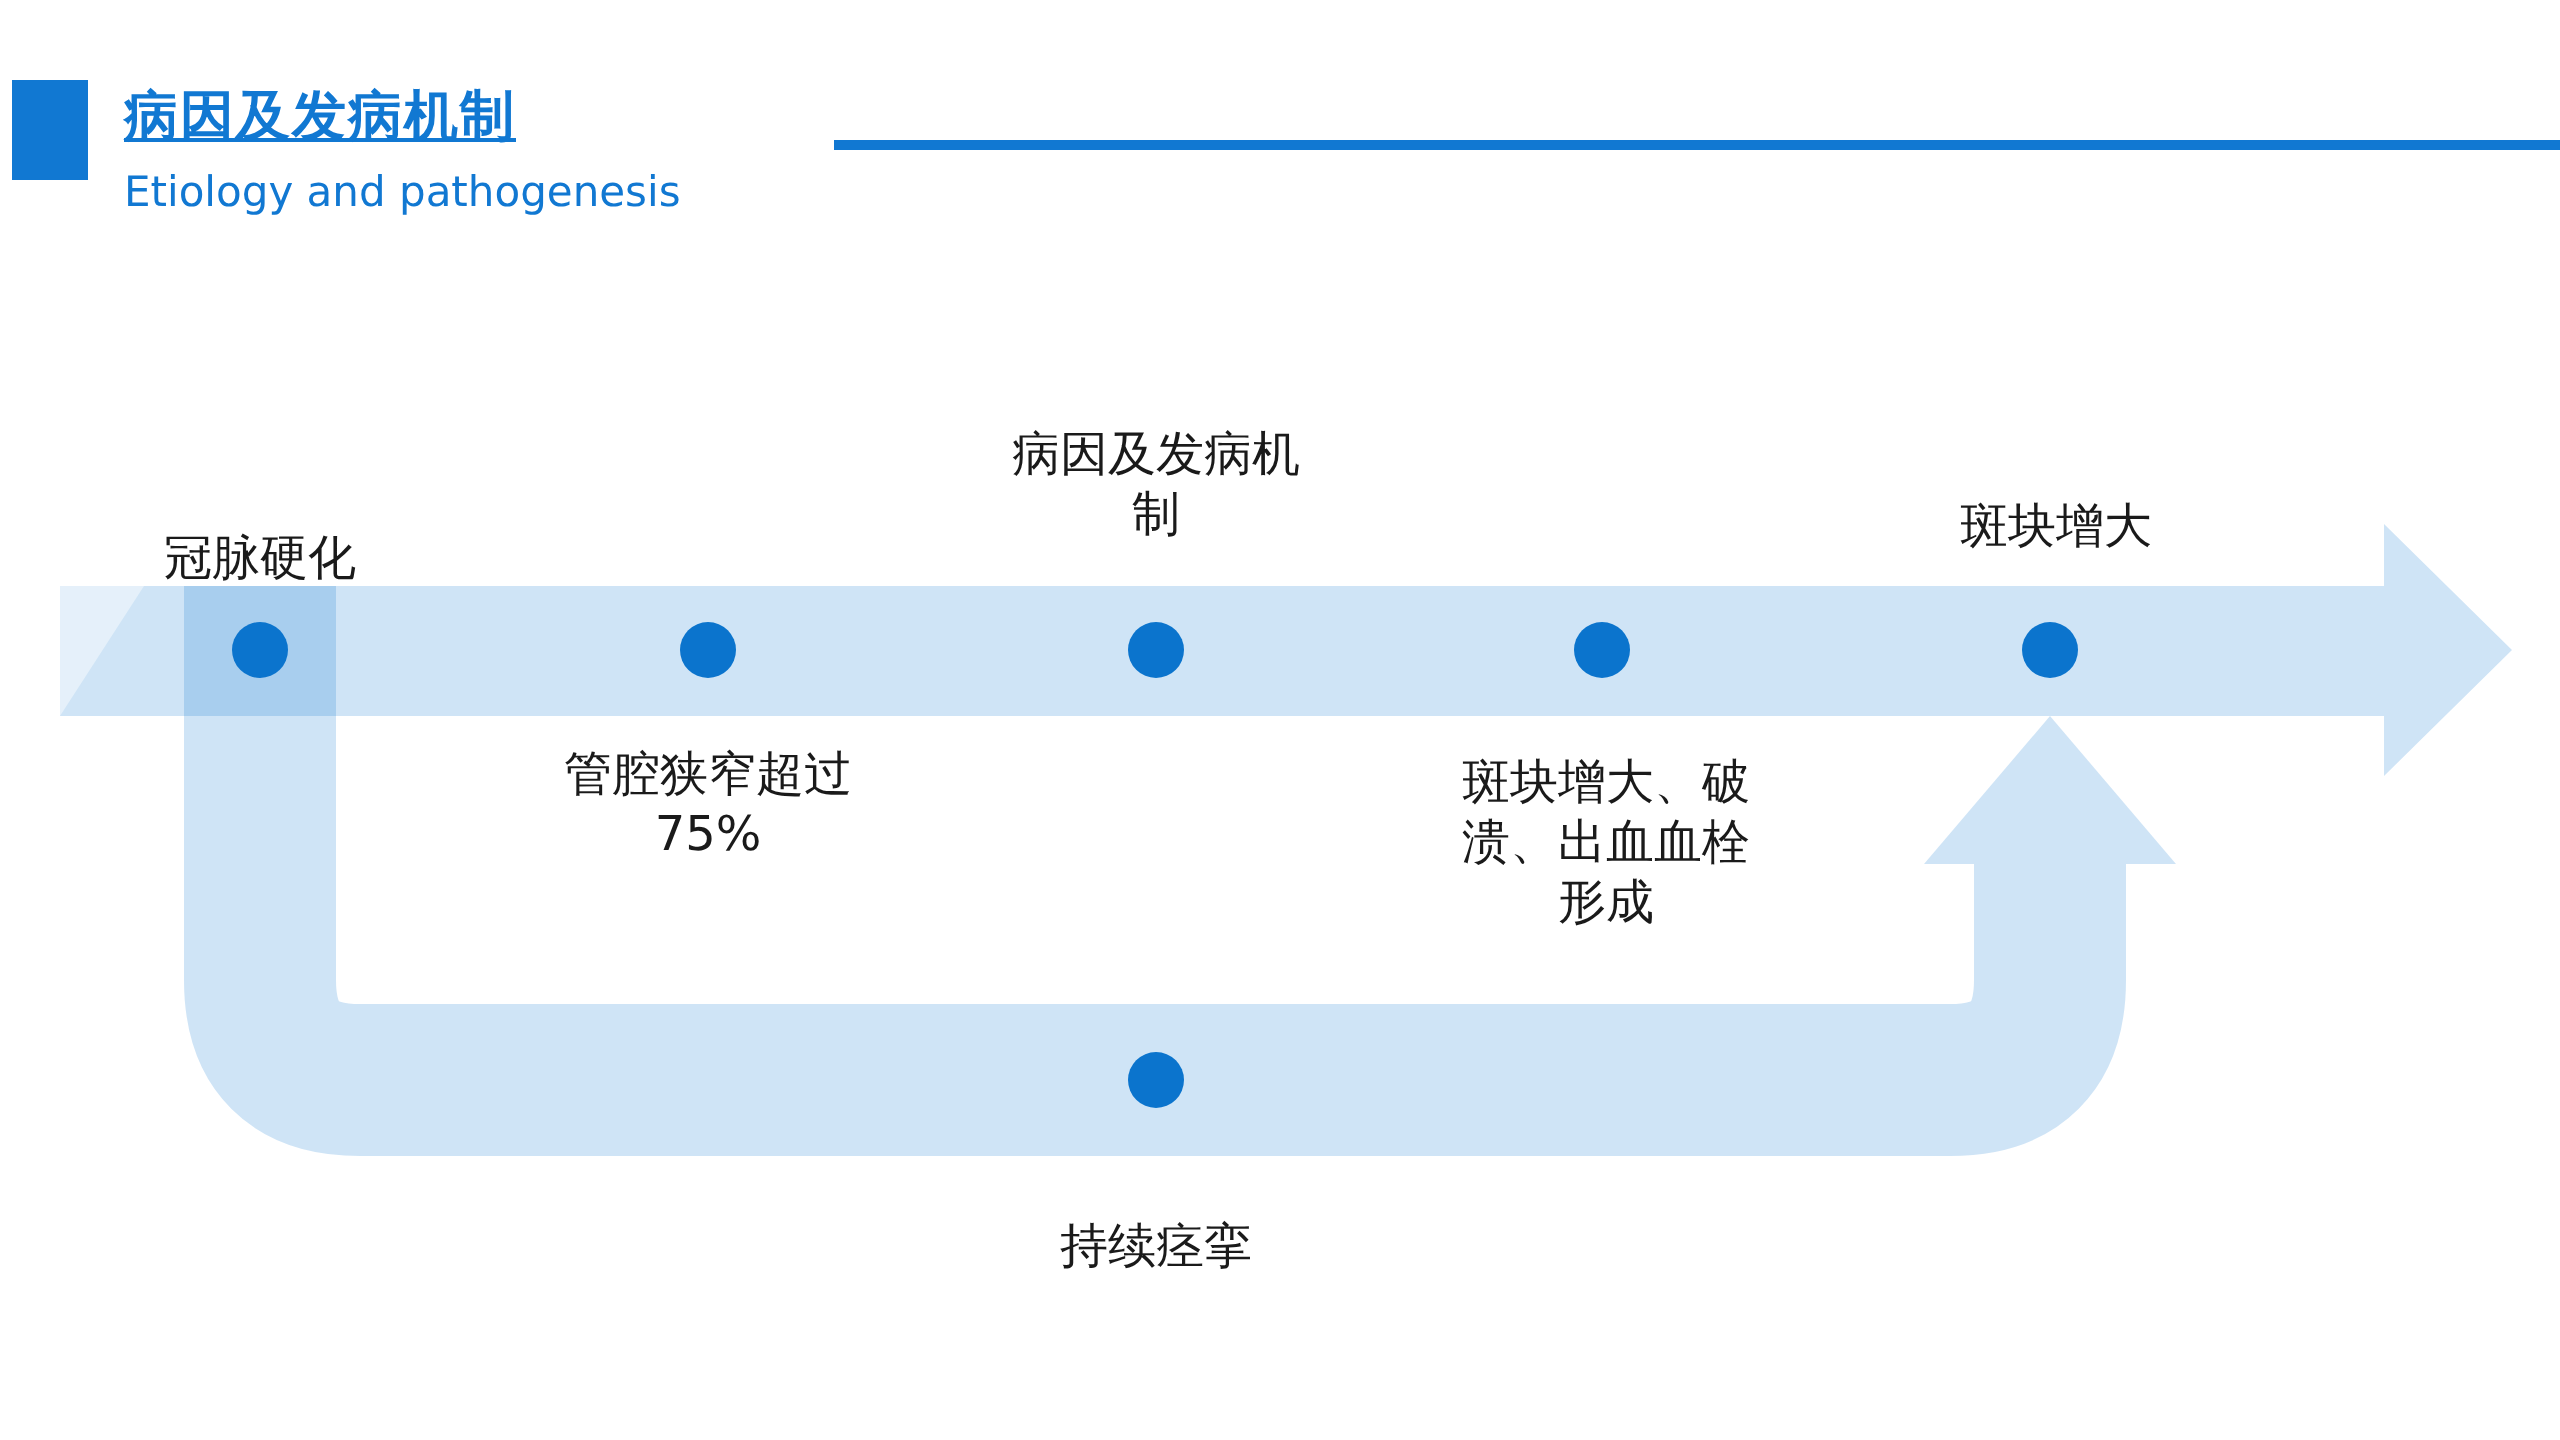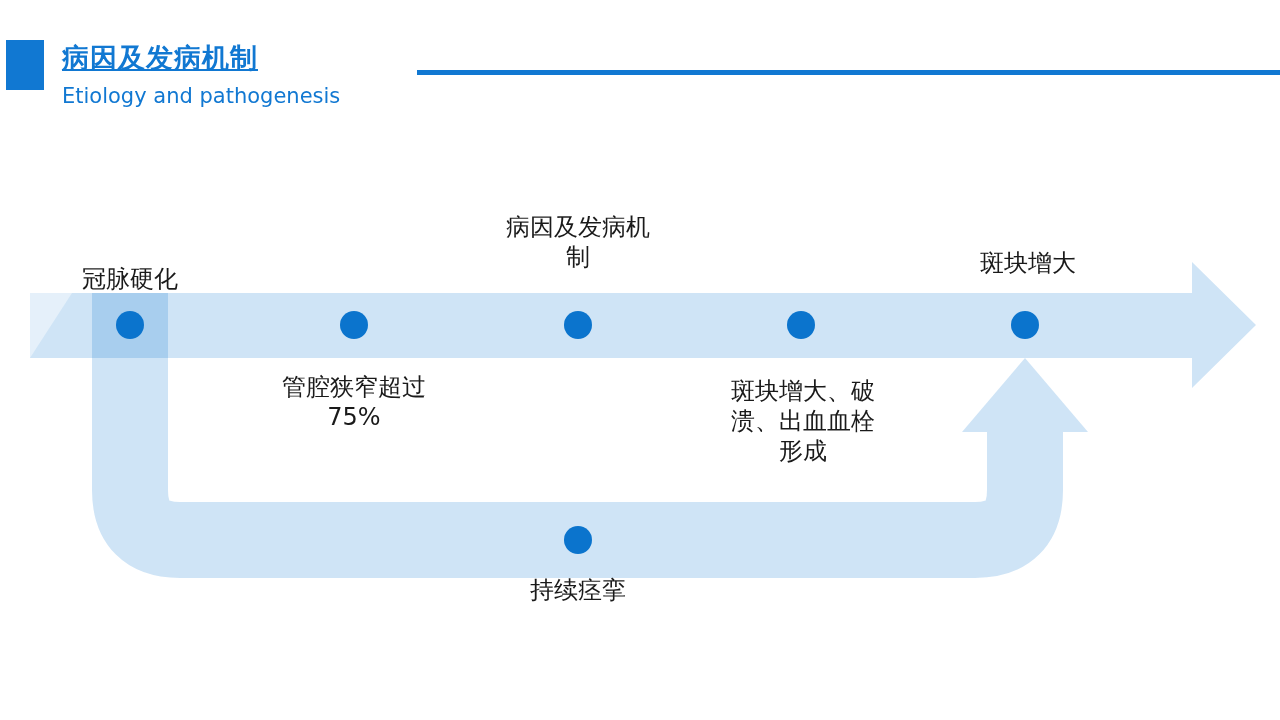--- a/index.html
+++ b/index.html
@@ -41,21 +41,21 @@
     line-height: 30px;
     text-align: center;
     color: #1a1a1a;
     word-break: break-all;
   }
   .lbl-coronary  { left: 40px;  top: 264px; width: 180px; }
   .lbl-unstable  { left: 502px; top: 212px; width: 152px; }
   .lbl-occlusion { left: 938px; top: 248px; width: 180px; }
   .lbl-stenosis  { left: 278px; top: 372px; width: 152px; }
   .lbl-growth    { left: 727px; top: 376px; width: 152px; }
-  .lbl-spasm     { left: 488px; top: 575px; width: 180px; }
+  .lbl-spasm     { left: 488px; top: 608px; width: 180px; }
 </style>
 </head>
 <body>
 
 <div class="abs header-square"></div>
 <div class="abs title-cn">病因及发病机制</div>
 <div class="abs title-en">Etiology and pathogenesis</div>
 <div class="abs header-rule"></div>
 
 <svg class="abs diagram-canvas" width="1280" height="720" viewBox="0 0 1280 720">

